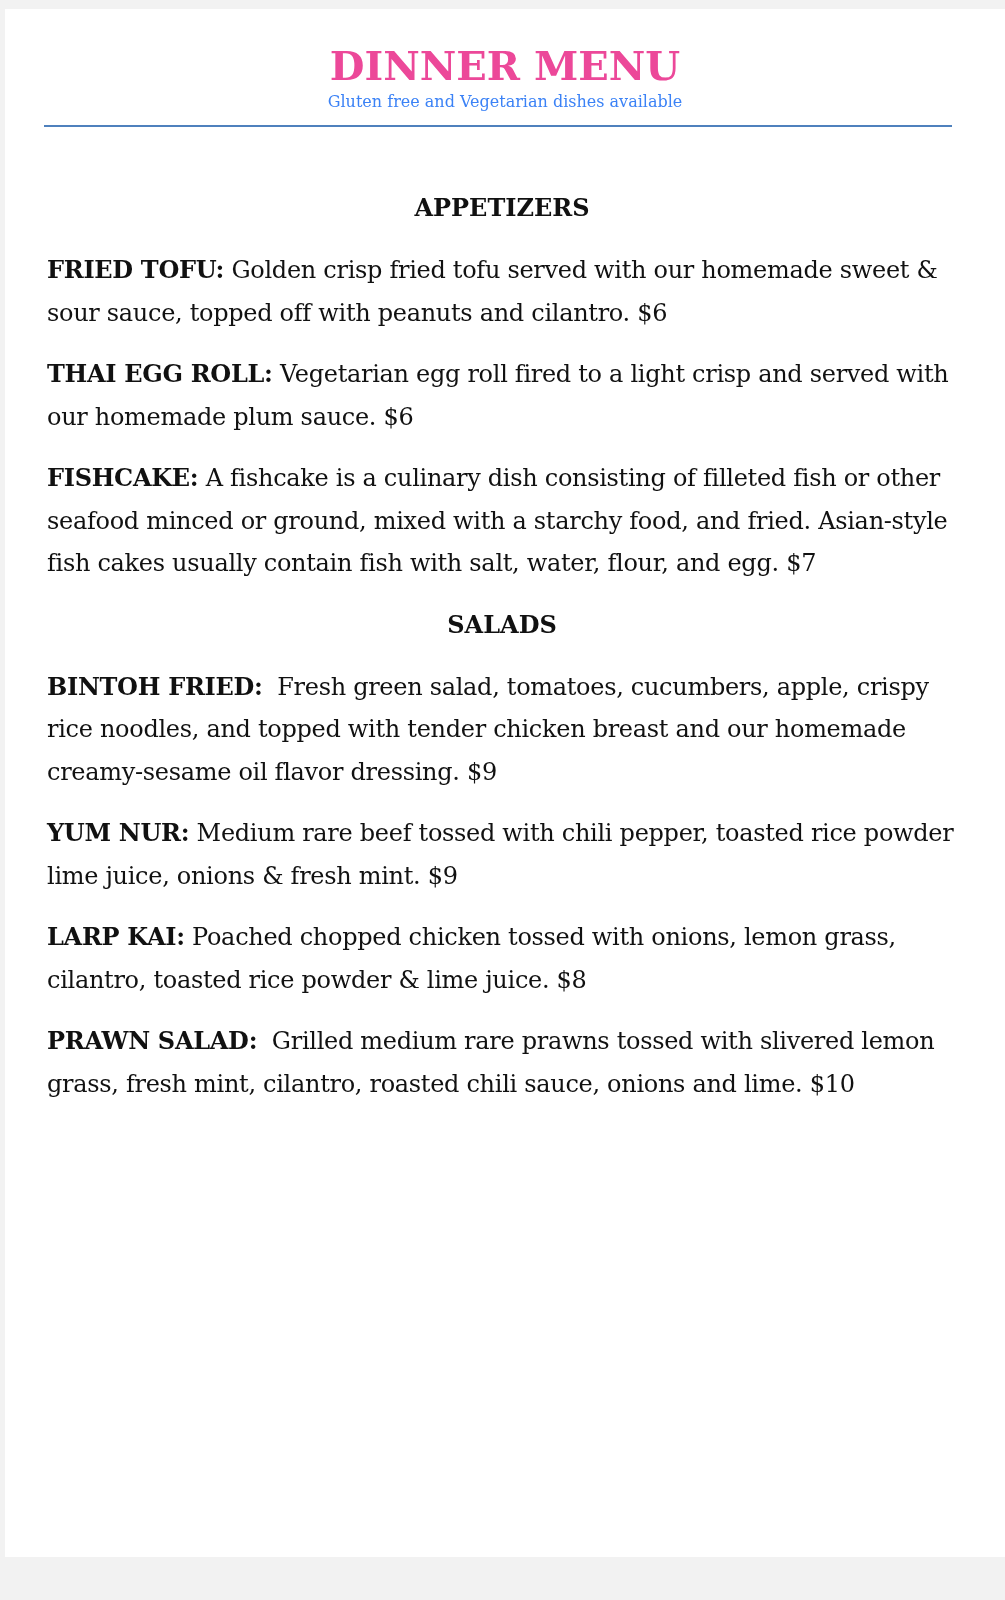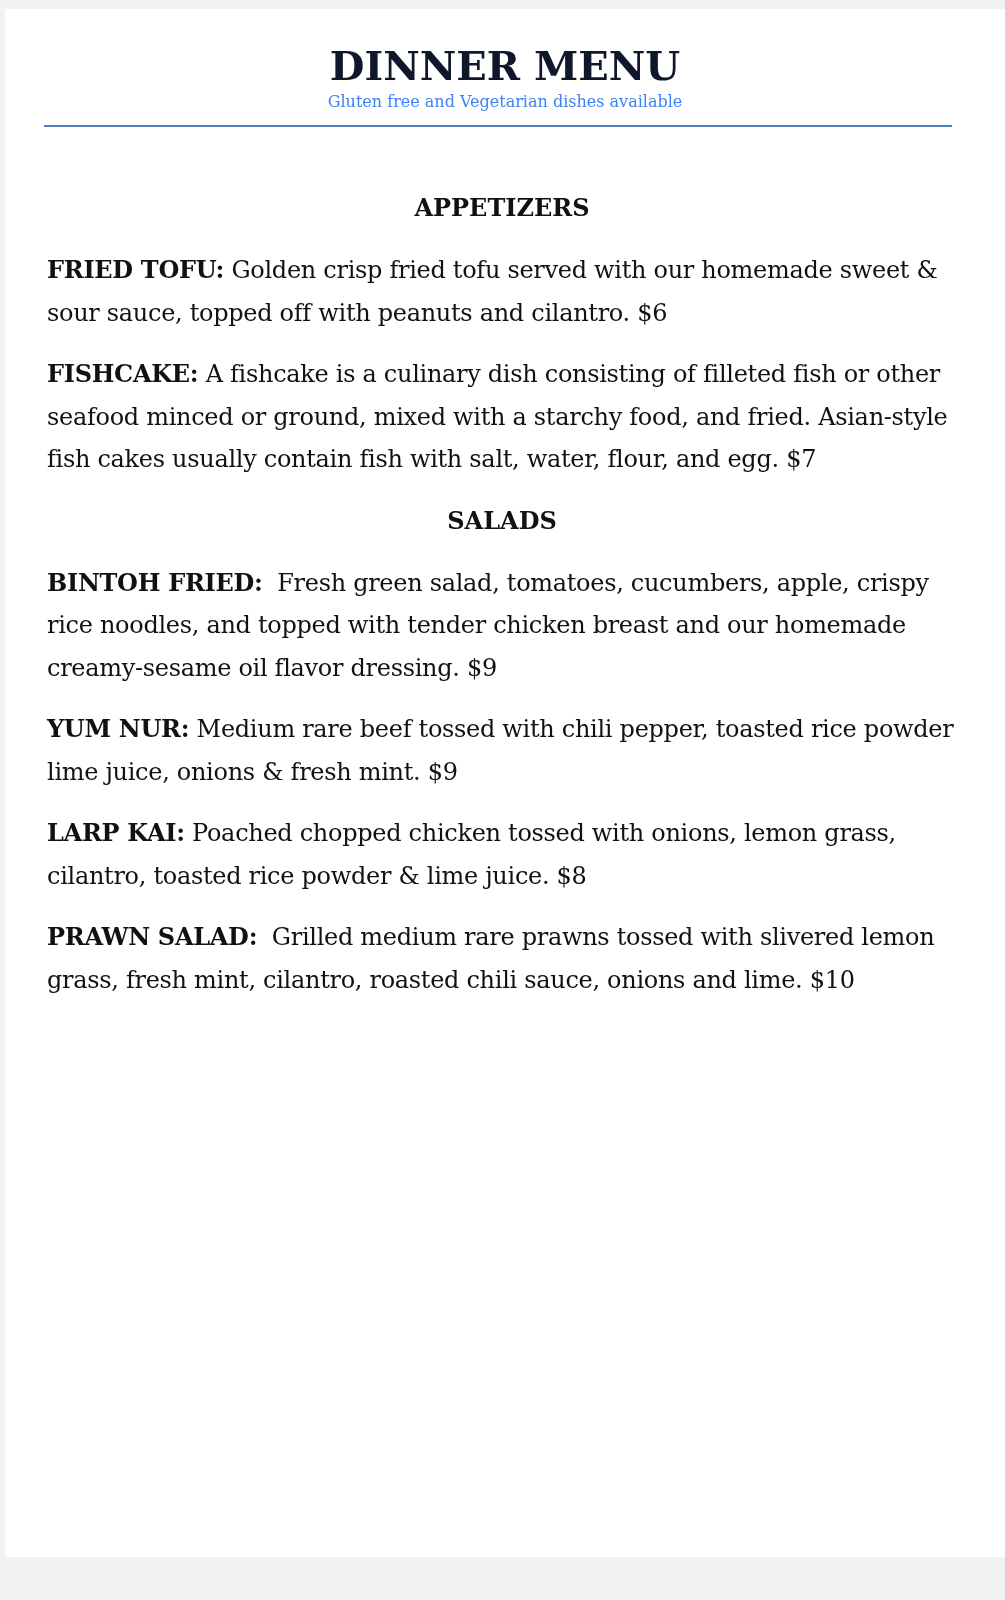--- a/index.html
+++ b/index.html
@@ -16,21 +16,21 @@
     background: #ffffff;
   }
   .header {
     text-align: center;
     padding-top: 32px;
   }
   .title {
     font-family: "DejaVu Serif", serif;
     font-weight: bold;
     font-size: 40px;
-    color: #0f172a;
+    color: #ec4899;
     letter-spacing: 0px;
     line-height: 50px;
     margin: 0;
   }
   .subtitle {
     font-family: "DejaVu Serif", serif;
     font-size: 16px;
     color: #3b82f6;
     line-height: 22px;
     margin-top: 0px;
@@ -77,20 +77,23 @@
 
   <div class="content">
 
     <div class="section-title">APPETIZERS</div>
 
 
     <p class="item">
       <span class="item-name">FRIED TOFU:</span><span> </span><span>Golden crisp fried tofu served with our homemade sweet &amp; sour sauce, topped off with peanuts and cilantro.</span> <span>$6</span>
     </p>
 
+    <p class="item">
+      <span class="item-name">THAI EGG ROLL:</span><span> </span><span>Vegetarian egg roll fired to a light crisp and served with our homemade plum sauce.</span> <span>$6</span>
+    </p>
 
     <p class="item">
       <span class="item-name">FISHCAKE:</span><span> </span><span>A fishcake is a culinary dish consisting of filleted fish or other seafood minced or ground, mixed with a starchy food, and fried. Asian-style fish cakes usually contain fish with salt, water, flour, and egg.</span> <span>$7</span>
     </p>
 
 
     <div class="section-title salads">SALADS</div>
 
     <p class="item">
       <span class="item-name">BINTOH FRIED:</span><span style="white-space:pre">  </span><span>Fresh green salad, tomatoes, cucumbers, apple, crispy rice noodles, and topped with tender chicken breast and our homemade creamy-sesame oil flavor dressing.</span> <span>$9</span>

